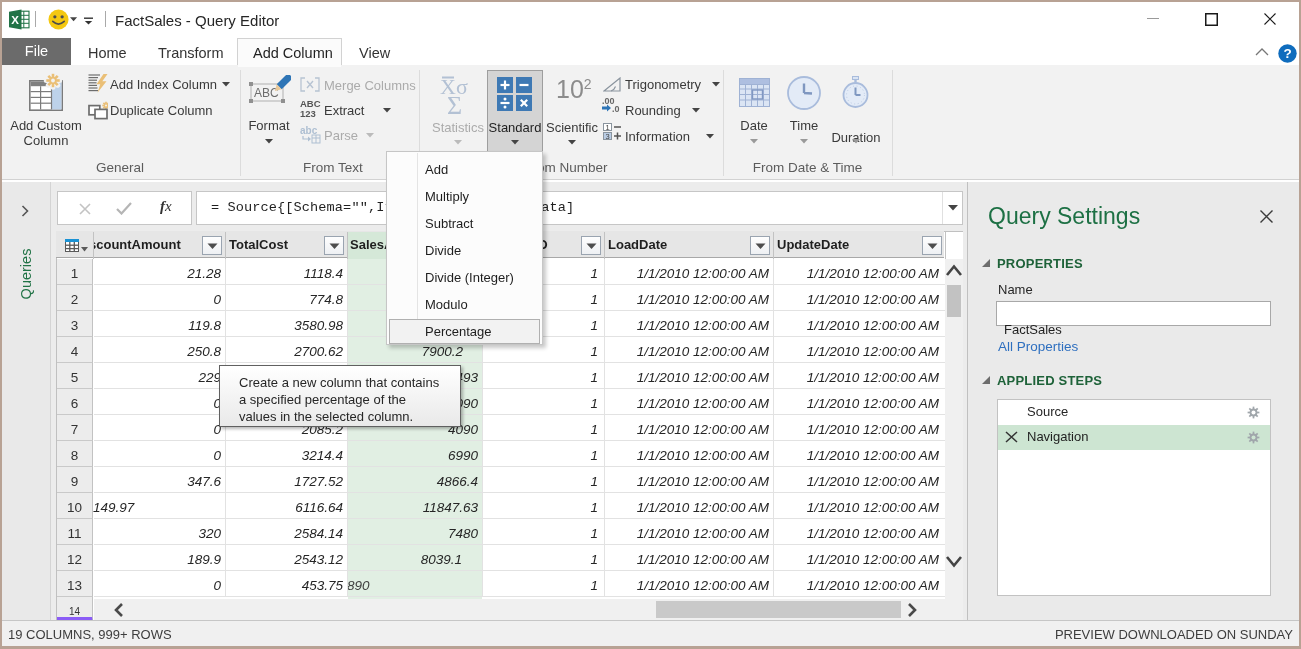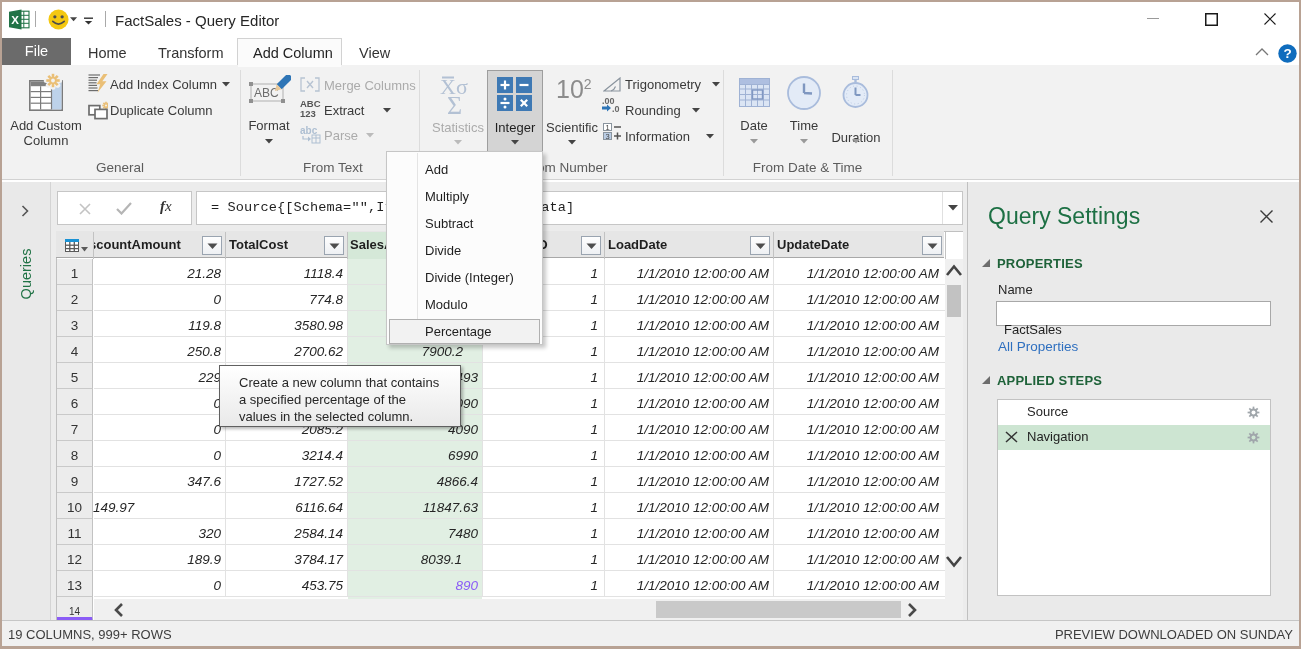--- a/index.html
+++ b/index.html
@@ -221,21 +221,21 @@
             <line x1="22.5" y1="8" x2="31.5" y2="8"></line>
             <line x1="3.5" y1="26" x2="12.5" y2="26"></line>
             <line x1="23.8" y1="22.8" x2="30.2" y2="29.2"></line>
             <line x1="30.2" y1="22.8" x2="23.8" y2="29.2"></line>
           </g>
       <g fill="#fff">
             <circle cx="8" cy="22" r="1.5"></circle>
             <circle cx="8" cy="30" r="1.5"></circle>
           </g>
     </svg>
-    <div class="abs txt" style="left:487px;top:55px;width:56px;text-align:center;font-size:13px;color:#1f1f1f;">Integer</div>
+    <div class="abs txt" style="left:487px;top:55px;width:56px;text-align:center;font-size:13px;color:#1f1f1f;">Standard</div>
     <svg class="abs" style="left:511px;top:75px;" width="8" height="5" viewBox="0 0 8 5">
           <path d="M0 0 L8 0 L4 4.5 Z" fill="#444"></path>
         </svg>
 
     <div class="abs txt" style="left:556px;top:10px;font-size:25px;color:#8c8c8c;font-family:'Liberation Sans';">10<span style="font-size:14px;vertical-align:9px;">2</span></div>
     <div class="abs txt" style="left:542px;top:55px;width:60px;text-align:center;font-size:13px;color:#3a3a3a;">Scientific</div>
     <svg class="abs" style="left:568px;top:75px;" width="8" height="5" viewBox="0 0 8 5">
           <path d="M0 0 L8 0 L4 4.5 Z" fill="#444"></path>
         </svg>
 
@@ -492,31 +492,31 @@
     <div class="abs" style="left:37px;top:288px;width:132px;height:26px;font-size:13.5px;font-style:italic;color:#262626;text-align:right;line-height:29px;padding-right:4px;">320</div>
     <div class="abs" style="left:169px;top:288px;width:122px;height:26px;font-size:13.5px;font-style:italic;color:#262626;text-align:right;line-height:29px;padding-right:4px;">2584.14</div>
     <div class="abs" style="left:291px;top:288px;width:135px;height:26px;font-size:13.5px;font-style:italic;color:#262626;text-align:right;line-height:29px;padding-right:4px;">7480</div>
     <div class="abs" style="left:426px;top:288px;width:122px;height:26px;font-size:13.5px;font-style:italic;color:#262626;text-align:right;line-height:29px;padding-right:6px;">1</div>
     <div class="abs" style="left:548px;top:288px;width:169px;height:26px;font-size:13.5px;font-style:italic;color:#262626;text-align:right;line-height:29px;padding-right:4px;">1/1/2010 12:00:00 AM</div>
     <div class="abs" style="left:717px;top:288px;width:172px;height:26px;font-size:13.5px;font-style:italic;color:#262626;text-align:right;line-height:29px;padding-right:6px;">1/1/2010 12:00:00 AM</div>
     <div class="abs" style="left:38px;top:313px;width:851px;height:1px;background:#e2e2e2;"></div>
     <div class="abs" style="left:1px;top:314px;width:36px;height:26px;background:#ececec;border-right:1px solid #c2c2c2;border-bottom:1px solid #c9c9c9;font-size:13.5px;color:#333;text-align:center;line-height:29px;">12</div>
     <div class="abs" style="left:292px;top:314px;width:134px;height:26px;background:#e1efe3;"></div>
     <div class="abs" style="left:37px;top:314px;width:132px;height:26px;font-size:13.5px;font-style:italic;color:#262626;text-align:right;line-height:29px;padding-right:4px;">189.9</div>
-    <div class="abs" style="left:169px;top:314px;width:122px;height:26px;font-size:13.5px;font-style:italic;color:#262626;text-align:right;line-height:29px;padding-right:4px;">3784.17</div>
+    <div class="abs" style="left:169px;top:314px;width:122px;height:26px;font-size:13.5px;font-style:italic;color:#262626;text-align:right;line-height:29px;padding-right:4px;">2543.12</div>
     <div class="abs" style="left:291px;top:314px;width:119px;height:26px;font-size:13.5px;font-style:italic;color:#262626;text-align:right;line-height:29px;padding-right:4px;">8039.1</div>
     <div class="abs" style="left:426px;top:314px;width:122px;height:26px;font-size:13.5px;font-style:italic;color:#262626;text-align:right;line-height:29px;padding-right:6px;">1</div>
     <div class="abs" style="left:548px;top:314px;width:169px;height:26px;font-size:13.5px;font-style:italic;color:#262626;text-align:right;line-height:29px;padding-right:4px;">1/1/2010 12:00:00 AM</div>
     <div class="abs" style="left:717px;top:314px;width:172px;height:26px;font-size:13.5px;font-style:italic;color:#262626;text-align:right;line-height:29px;padding-right:6px;">1/1/2010 12:00:00 AM</div>
     <div class="abs" style="left:38px;top:339px;width:851px;height:1px;background:#e2e2e2;"></div>
     <div class="abs" style="left:1px;top:340px;width:36px;height:26px;background:#ececec;border-right:1px solid #c2c2c2;border-bottom:1px solid #c9c9c9;font-size:13.5px;color:#333;text-align:center;line-height:29px;">13</div>
     <div class="abs" style="left:292px;top:340px;width:134px;height:26px;background:#e1efe3;"></div>
     <div class="abs" style="left:37px;top:340px;width:132px;height:26px;font-size:13.5px;font-style:italic;color:#262626;text-align:right;line-height:29px;padding-right:4px;">0</div>
     <div class="abs" style="left:169px;top:340px;width:122px;height:26px;font-size:13.5px;font-style:italic;color:#262626;text-align:right;line-height:29px;padding-right:4px;">453.75</div>
-    <div class="abs" style="left:291px;top:340px;width:135px;height:26px;font-size:13.5px;font-style:italic;color:#8b5cf6;text-align:right;line-height:29px;padding-right:4px;">890</div>
+    <div class="abs" style="left:291px;top:340px;width:135px;height:26px;font-size:13.5px;font-style:italic;color:#404040;text-align:left;line-height:29px;padding-right:4px;">890</div>
     <div class="abs" style="left:426px;top:340px;width:122px;height:26px;font-size:13.5px;font-style:italic;color:#262626;text-align:right;line-height:29px;padding-right:6px;">1</div>
     <div class="abs" style="left:548px;top:340px;width:169px;height:26px;font-size:13.5px;font-style:italic;color:#262626;text-align:right;line-height:29px;padding-right:4px;">1/1/2010 12:00:00 AM</div>
     <div class="abs" style="left:717px;top:340px;width:172px;height:26px;font-size:13.5px;font-style:italic;color:#262626;text-align:right;line-height:29px;padding-right:6px;">1/1/2010 12:00:00 AM</div>
     <div class="abs" style="left:38px;top:365px;width:851px;height:1px;background:#e2e2e2;"></div>
     <div class="abs" style="left:1px;top:366px;width:36px;height:26px;background:#ececec;border-right:1px solid #c2c2c2;border-bottom:6px solid #8b5cf6;font-size:10px;color:#333;text-align:center;line-height:29px;">14</div>
     <div class="abs" style="left:169px;top:28px;width:1px;height:338px;background:#e2e2e2;"></div>
     <div class="abs" style="left:291px;top:28px;width:1px;height:338px;background:#e2e2e2;"></div>
     <div class="abs" style="left:426px;top:28px;width:1px;height:338px;background:#e2e2e2;"></div>
     <div class="abs" style="left:548px;top:28px;width:1px;height:338px;background:#e2e2e2;"></div>
     <div class="abs" style="left:717px;top:28px;width:1px;height:338px;background:#e2e2e2;"></div>

